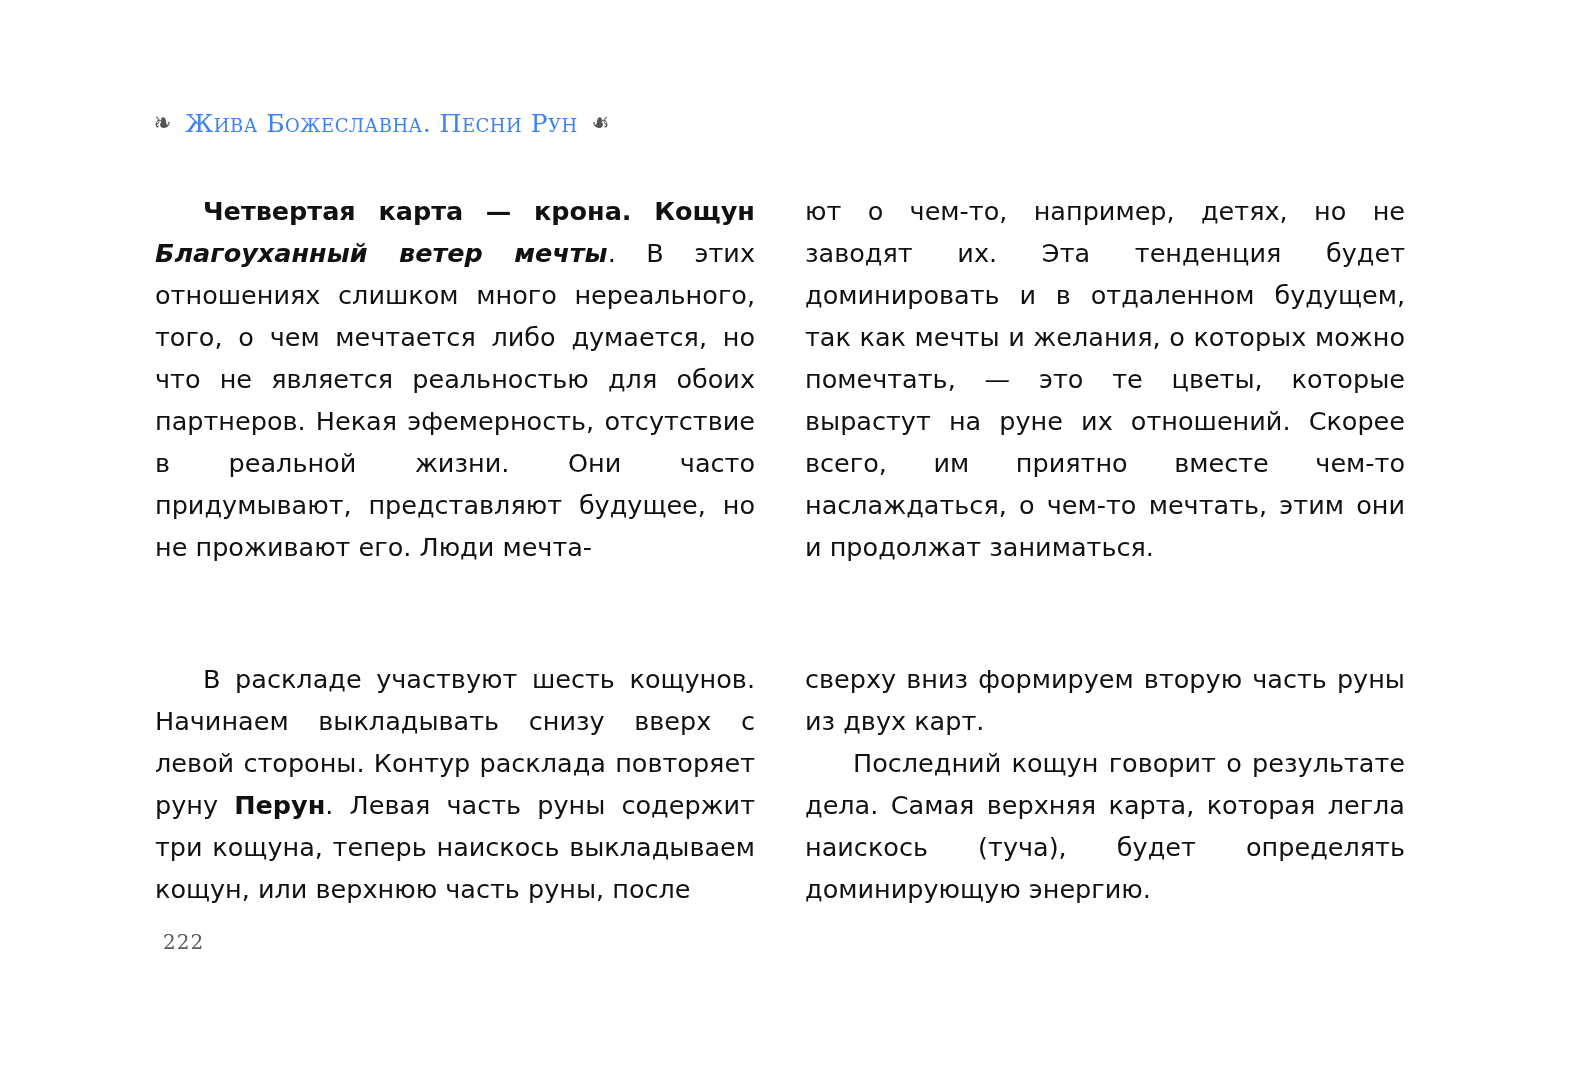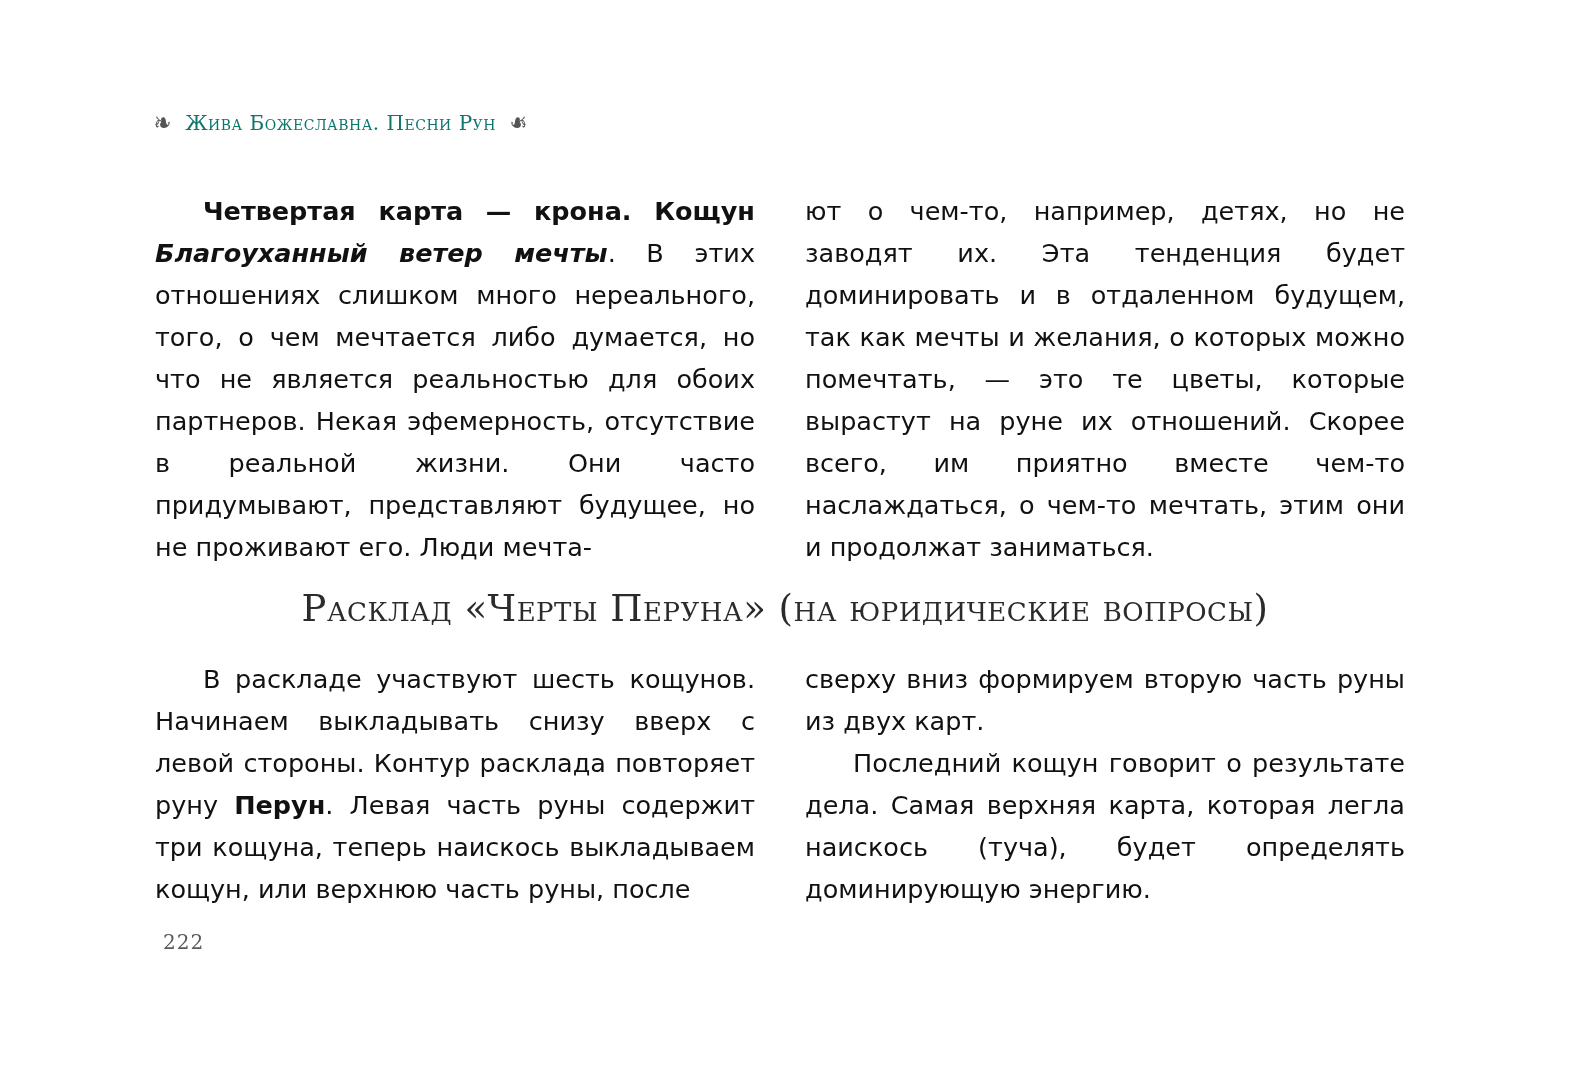--- a/index.html
+++ b/index.html
@@ -38,23 +38,23 @@
   .runhead .orn {
     font-size: 30px;
     line-height: 1;
     color: #555;
     font-family: "DejaVu Serif", serif;
     transform: scaleX(0.7);
   }
   .runhead .orn.right { transform: scaleX(-0.7); }
   .runhead .rh-text {
     font-family: "DejaVu Serif", serif;
-    font-size: 20px;
+    font-size: 25px;
     letter-spacing: 0.5px;
-    color: #0f766e;
+    color: #3b82f6;
     font-variant: small-caps;
     white-space: nowrap;
     text-align: right;
   }
 
   
   .col {
     position: absolute;
     width: 600px;
     font-size: 25.5px;
@@ -118,21 +118,20 @@
   </div>
 
   <div class="col left block-top-left">
     <p class="indent"><b class="lead">Четвертая карта — крона. Кощун </b><i class="leadi">Благоуханный ветер мечты</i><span>. В этих отношениях слишком много нереального, того, о чем мечтается либо думается, но что не является реальностью для обоих партнеров. Некая эфемерность, отсутствие в реальной жизни. Они часто придумывают, представляют будущее, но не проживают его. Люди мечта-</span></p>
   </div>
 
   <div class="col right block-top-right">
     <p class="cont">ют о чем-то, например, детях, но не заводят их. Эта тенденция будет доминировать и в отдаленном будущем, так как мечты и желания, о которых можно помечтать, — это те цветы, которые вырастут на руне их отношений. Скорее всего, им приятно вместе чем-то наслаждаться, о чем-то мечтать, этим они и продолжат заниматься.</p>
   </div>
 
-  <h2 class="section-head">Расклад «Черты Перуна» (на юридические вопросы)</h2>
 
   <div class="col left block-bot-left">
     <p class="indent"><span>В раскладе участвуют шесть кощунов. Начинаем выкладывать снизу вверх с левой стороны. Контур расклада повторяет руну </span><b class="inline">Перун</b><span>. Левая часть руны содержит три кощуна, теперь наискось выкладываем кощун, или верхнюю часть руны, после</span></p>
   </div>
 
   <div class="col right block-bot-right">
     <p class="cont">сверху вниз формируем вторую часть руны из двух карт.</p>
     <p class="indent">Последний кощун говорит о результате дела. Самая верхняя карта, которая легла наискось (туча), будет определять доминирующую энергию.</p>
   </div>
 

